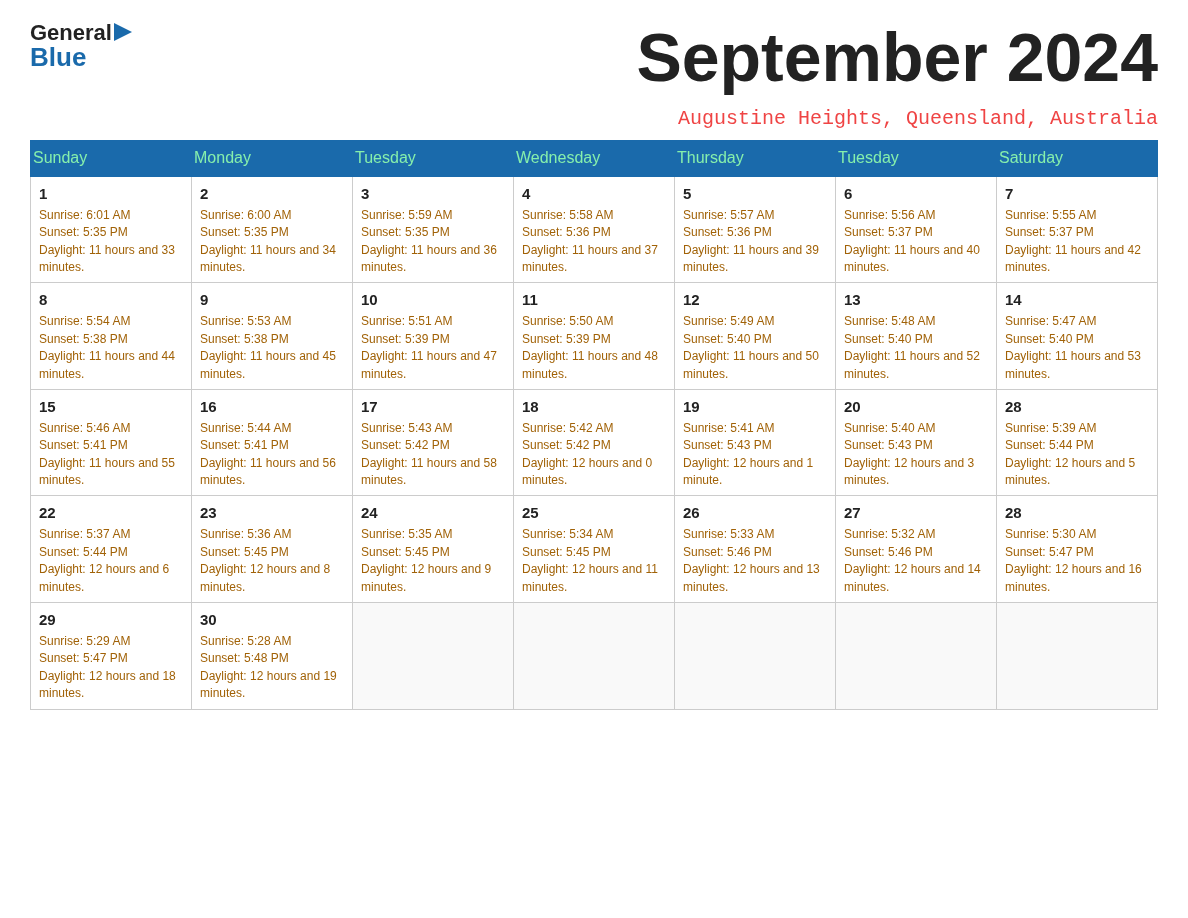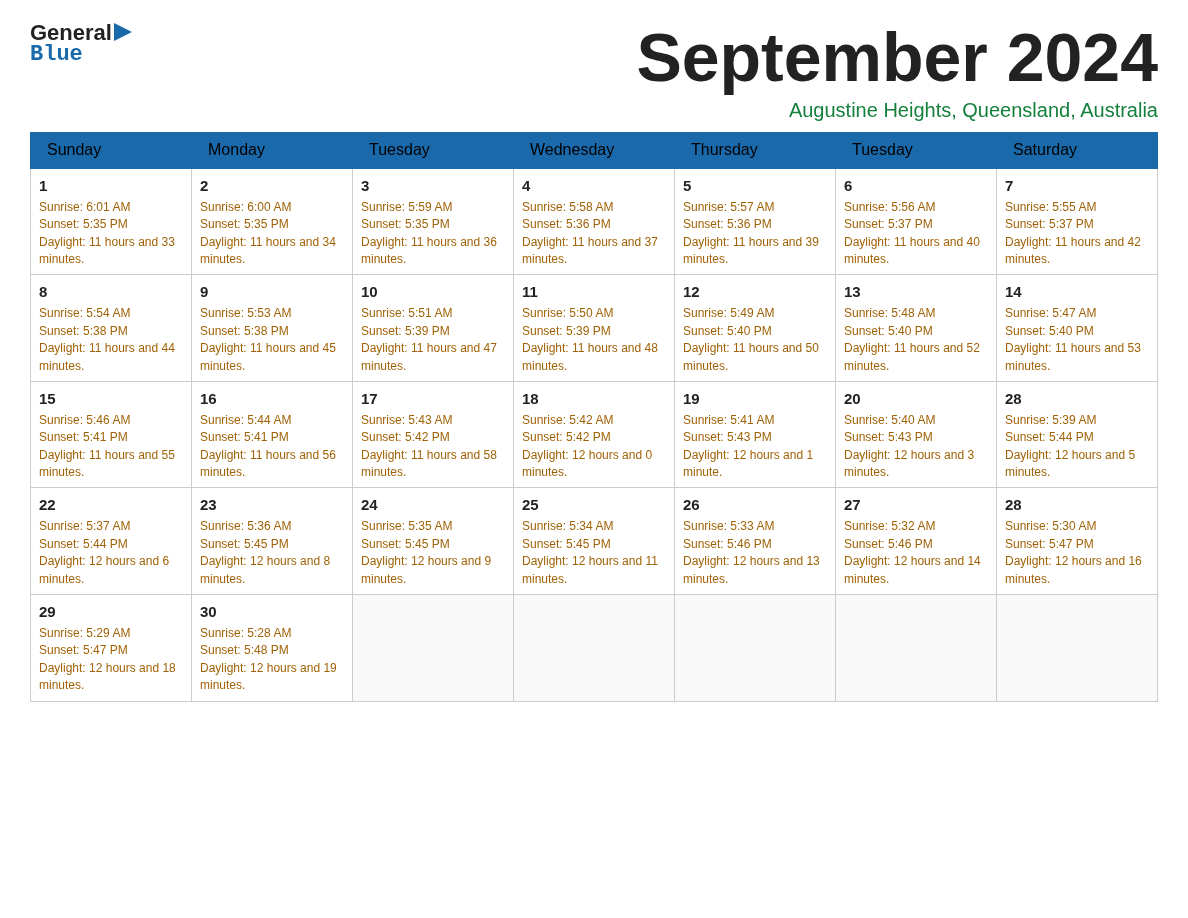--- a/index.html
+++ b/index.html
@@ -24,48 +24,48 @@
       display: flex;
       flex-direction: column;
       align-items: flex-start;
     }
     .logo-line1 {
       display: flex;
       align-items: center;
     }
     .logo-line2 {
       color: #1a6aab;
-      font-size: 22px;
+      font-size: 26px;
       font-weight: bold;
       margin-top: -4px;
-      font-family: Liberation Mono, monospace;
     }
     .title-area {
       text-align: right;
     }
     .month-title {
       font-size: 68px;
       font-weight: bold;
       color: #222;
       line-height: 1.1;
     }
     .location-title {
       font-size: 20px;
-      color: #15803d;
-      margin-top: 4px;
+      color: #ef4444;
+      margin-top: 12px;
+      font-family: Liberation Mono, monospace;
     }
     .calendar {
       width: 100%;
       border-collapse: collapse;
       margin-top: 8px;
     }
     .calendar th {
       background: #1a6aab;
-      color: #000000;
-      padding: 8px 16px;
+      color: #86efac;
+      padding: 8px 2px;
       font-size: 16px;
       font-weight: normal;
       text-align: left;
       border: 1px solid #1a6aab;
       margin-left: 21px;
     }
     .calendar td {
       border: 1px solid #ccc;
       vertical-align: top;
       padding: 6px 8px;

